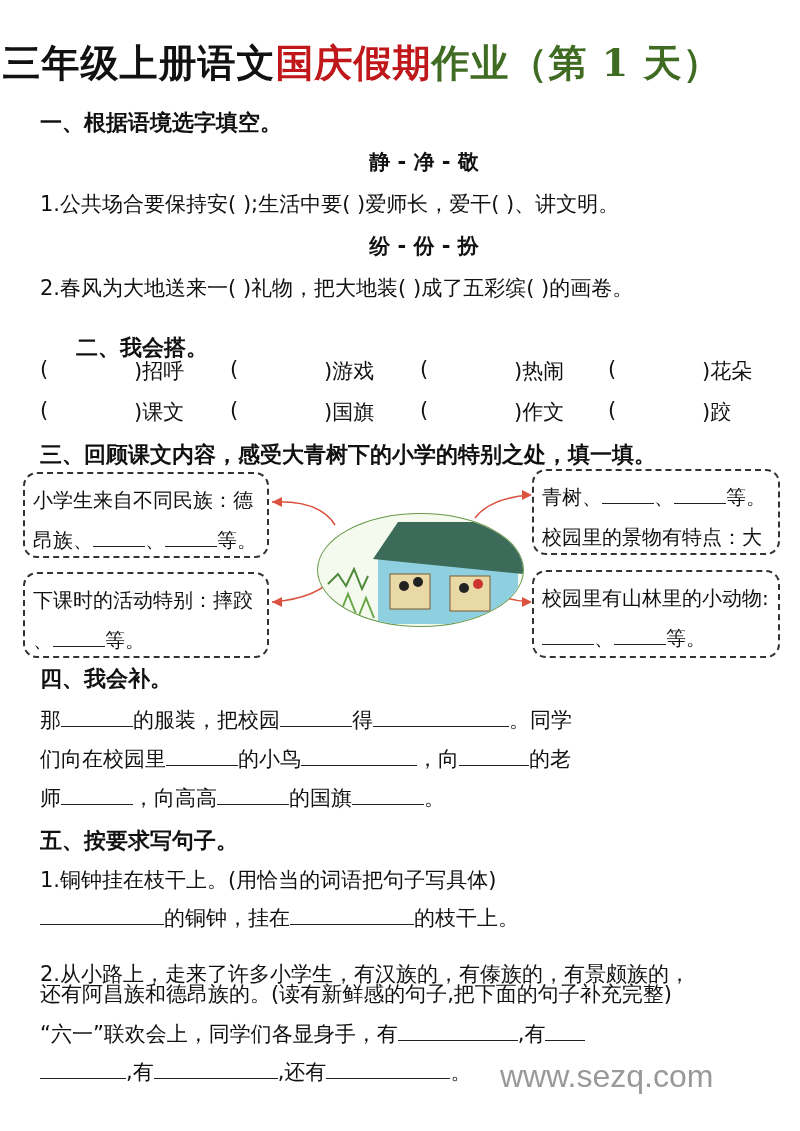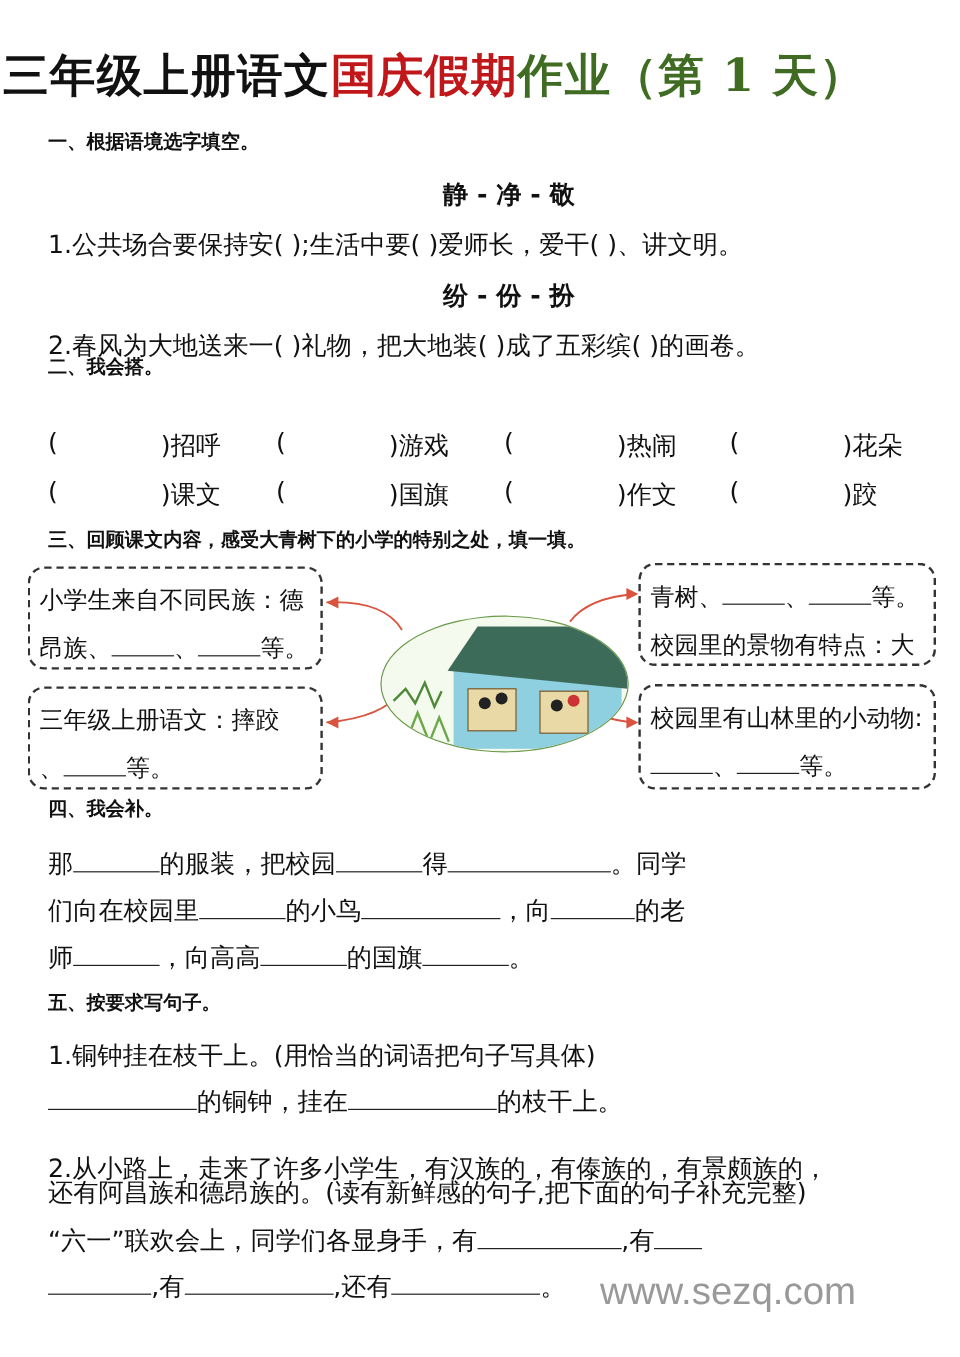--- a/index.html
+++ b/index.html
@@ -3,21 +3,21 @@
 <meta charset="utf-8">
 <style>
   html, body { margin:0; padding:0; background:#ffffff; }
   body { width:800px; height:1131px; position:relative; overflow:hidden;
          font-family:"DejaVu Sans", sans-serif; color:#111; }
   .title { position:absolute; top:38px; left:0; width:724px; text-align:center;
            font-family:"DejaVu Serif", serif; font-weight:bold; font-size:38px; letter-spacing:1px; }
   .t-black { color:#111; }
   .t-red { color:#c0171b; }
   .t-green { color:#3f6b22; }
-  .sec { position:absolute; left:40px; font-weight:bold; font-size:16px; }
+  .sec { position:absolute; left:40px; font-weight:bold; font-size:22px; }
   .line { position:absolute; left:40px; font-size:21px; white-space:nowrap; }
   .center { position:absolute; left:0; width:800px; text-align:center; font-weight:bold; font-size:21px;padding-left:24px; }
   .blank { display:inline-block; border-bottom:1.5px solid #222; height:18px; vertical-align:baseline; }
   .grid-row { position:absolute; left:40px; font-size:21px; width:740px; }
   .cell { position:absolute; white-space:nowrap; }
   .box { position:absolute; border:2px dashed #333; border-radius:14px; font-size:20px; padding:6px 6px 0 8px;
          line-height:40px; box-sizing:border-box; }
   .pic { position:absolute; left:317px; top:513px; width:205px; height:112px; border-radius:50%;
          border:1.5px solid #6a9a4a; background:#f5faee; overflow:hidden; }
   .watermark { position:absolute; left:500px; top:1058px; font-size:32px; color:#999; font-family:"Liberation Sans", sans-serif; }
@@ -28,21 +28,21 @@
 <div class="title">
   <span class="t-black">三年级上册语文</span><span class="t-red">国庆假期</span><span class="t-green">作业（第 1 天）</span>
 </div>
 
 <div class="sec" style="top:108px;">一、根据语境选字填空。</div>
 <div class="center" style="top:148px;">静 - 净 - 敬</div>
 <div class="line" style="top:190px;">1.公共场合要保持安(   );生活中要(   )爱师长，爱干(   )、讲文明。</div>
 <div class="center" style="top:232px;">纷 - 份 - 扮</div>
 <div class="line" style="top:274px;">2.春风为大地送来一(   )礼物，把大地装(   )成了五彩缤(   )的画卷。</div>
 
-<div class="sec" style="top:296px;">二、我会搭。</div>
+<div class="sec" style="top:333px;margin-left:36px;">二、我会搭。</div>
 <div class="grid-row" style="top:357px;">
   <span class="cell" style="left:0;">(</span>
     <span class="cell" style="left:94px;">)<span>招呼</span></span>
   <span class="cell" style="left:190px;">(</span>
     <span class="cell" style="left:284px;">)<span>游戏</span></span>
   <span class="cell" style="left:380px;">(</span>
     <span class="cell" style="left:474px;">)<span>热闹</span></span>
   <span class="cell" style="left:568px;">(</span>
     <span class="cell" style="left:662px;">)<span>花朵</span></span>
 </div>
@@ -57,21 +57,21 @@
     <span class="cell" style="left:662px;">)<span>跤</span></span>
 </div>
 
 <div class="sec" style="top:440px;">三、回顾课文内容，感受大青树下的小学的特别之处，填一填。</div>
 
 <div class="box" style="left:23px; top:472px; width:246px; height:86px;">
   <div>小学生来自不同民族：德</div>
   <div><span>昂族、</span><span class="blank" style="width:52px;"></span><span>、</span><span class="blank" style="width:52px;"></span><span>等。</span></div>
 </div>
 <div class="box" style="left:23px; top:572px; width:246px; height:86px;">
-  <div>三年级上册语文：摔跤</div>
+  <div>下课时的活动特别：摔跤</div>
   <div><span>、</span><span class="blank" style="width:52px;"></span><span>等。</span></div>
 </div>
 <div class="box" style="left:532px; top:469px; width:248px; height:86px;">
   <div><span>青树、</span><span class="blank" style="width:52px;"></span><span>、</span><span class="blank" style="width:52px;"></span><span>等。</span></div>
   <div>校园里的景物有特点：大</div>
 </div>
 <div class="box" style="left:532px; top:570px; width:248px; height:88px;">
   <div>校园里有山林里的小动物:</div>
   <div><span class="blank" style="width:52px;"></span><span>、</span><span class="blank" style="width:52px;"></span><span>等。</span></div>
 </div>

